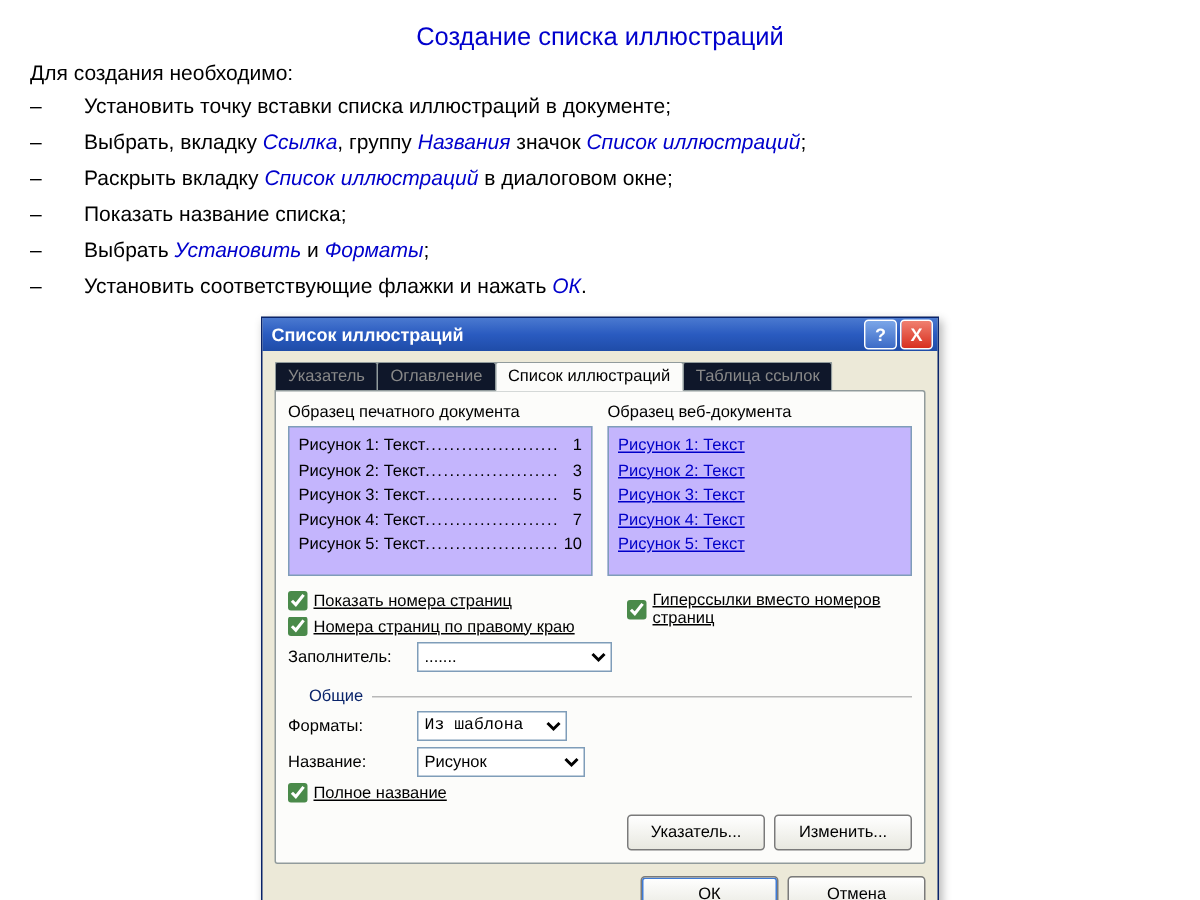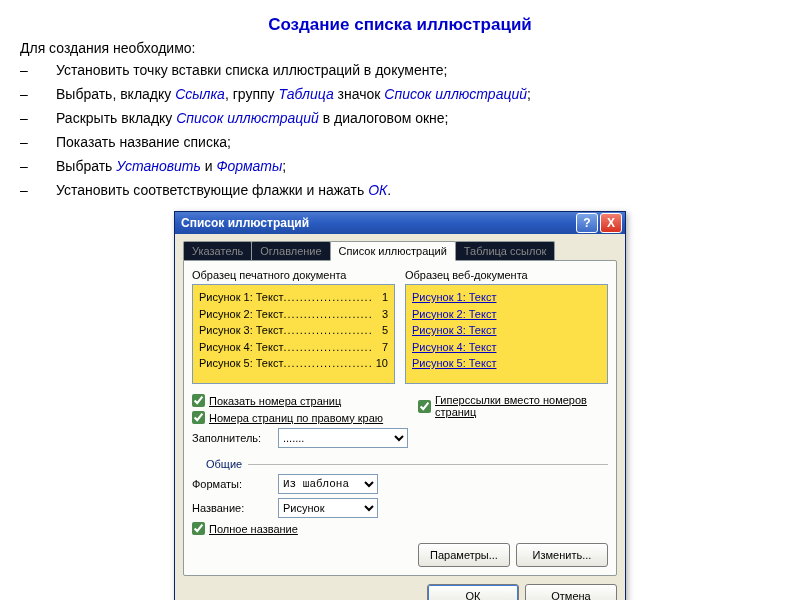--- a/index.html
+++ b/index.html
@@ -8,21 +8,21 @@
     font-family: Arial, sans-serif;
     font-size: 14px;
     color: #000;
     background: #fff;
     width: 800px;
     box-sizing: border-box;
   }
   .title {
     text-align: center;
     color: #0000cc;
-    font-weight: bold;
+    font-weight: normal;
     font-size: 17px;
     margin-bottom: 5px;
   }
   .intro {
     margin: 0 0 4px 0;
   }
   ul.dash {
     list-style: none;
     padding: 0;
     margin: 0;
@@ -123,21 +123,21 @@
     display: flex;
     gap: 10px;
   }
   .preview-col {
     flex: 1;
   }
   .preview-label {
     margin-bottom: 3px;
   }
   .preview-box {
-    background: #fde047;
+    background: #c4b5fd;
     border: 1px solid #7f9db9;
     height: 90px;
     padding: 4px 6px;
     overflow: hidden;
     font-size: 11px;
     line-height: 1.5;
   }
   .preview-box .line {
     display: flex;
   }
@@ -215,21 +215,21 @@
     box-shadow: 0 0 0 1px #3e7bd6 inset;
   }
 </style>
 </head>
 <body>
 
 <div class="title">Создание списка иллюстраций</div>
 <p class="intro">Для создания необходимо:</p>
 <ul class="dash" id="bullets">
     <li>Установить точку вставки списка иллюстраций в документе;</li>
-    <li>Выбрать, вкладку <span class="kw">Ссылка</span>, группу <span class="kw">Таблица</span> значок <span class="kw">Список иллюстраций</span>;</li>
+    <li>Выбрать, вкладку <span class="kw">Ссылка</span>, группу <span class="kw">Названия</span> значок <span class="kw">Список иллюстраций</span>;</li>
     <li>Раскрыть вкладку <span class="kw">Список иллюстраций</span> в диалоговом окне;</li>
     <li>Показать название списка;</li>
     <li>Выбрать <span class="kw">Установить</span> и <span class="kw">Форматы</span>;</li>
     <li>Установить соответствующие флажки и нажать <span class="kw">ОК</span>.</li>
   </ul>
 
 <div class="dialog-wrap">
   <div class="dialog">
     <div class="titlebar">
       <span class="titlebar-text">Список иллюстраций</span>
@@ -319,31 +319,31 @@
       <div class="group-title">Общие</div>
 
       <div class="form-row">
         <label>Форматы:</label>
         <select class="combo" style="width:100px;font-family:Liberation Mono, monospace;">
           <option>Из шаблона</option>
         </select>
       </div>
       <div class="form-row">
         <label>Название:</label>
-        <select class="combo" style="width:100px;">
+        <select class="combo" style="width:112px;">
           <option>Рисунок</option>
         </select>
       </div>
       <div class="check-row">
         <input type="checkbox" checked="" style="">
         <span>Полное название</span>
       </div>
 
       <div style="display:flex; justify-content:flex-end; gap:6px; margin-top:8px;">
-        <div class="btn">Параметры...</div>
+        <div class="btn">Указатель...</div>
         <div class="btn">Изменить...</div>
       </div>
     </div>
 
     <div class="btn-row">
       <div class="btn primary">ОК</div>
       <div class="btn">Отмена</div>
     </div>
 
   </div>

